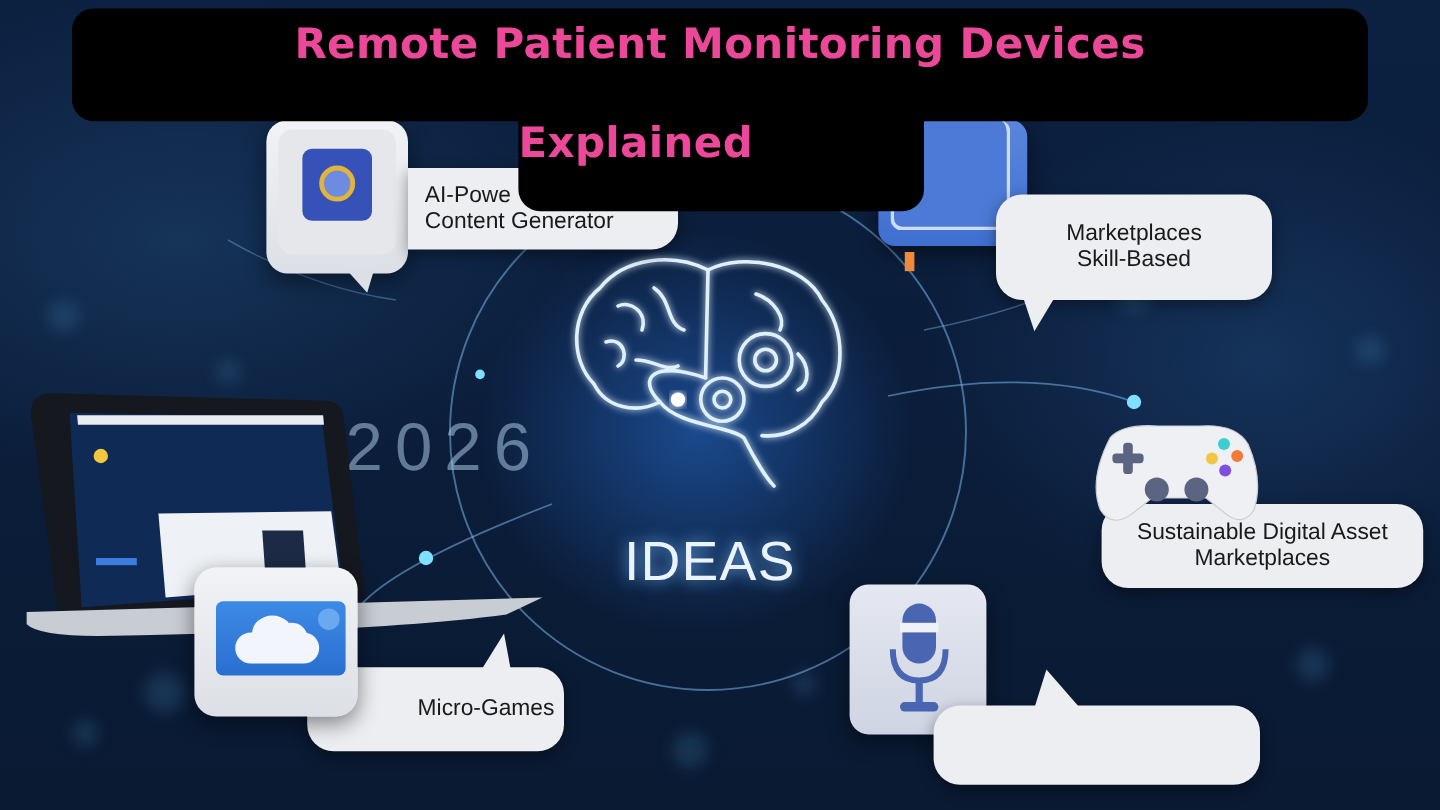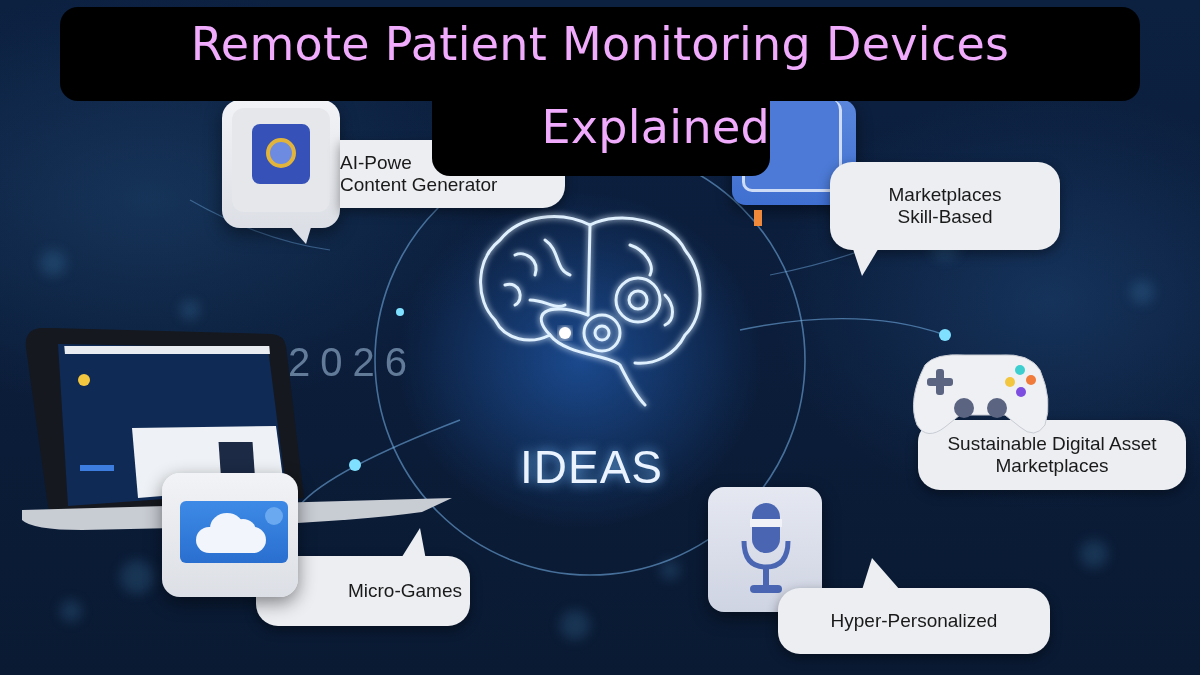--- a/index.html
+++ b/index.html
@@ -11,22 +11,22 @@
       radial-gradient(ellipse 500px 300px at 150px 200px, rgba(40,90,140,.35), rgba(0,0,0,0) 70%),
       radial-gradient(ellipse 400px 300px at 1050px 300px, rgba(40,90,150,.35), rgba(0,0,0,0) 70%),
       linear-gradient(180deg,#0c2040 0%,#0b1d3a 50%,#0a1a33 100%);}
   .bokeh{position:absolute;border-radius:50%;background:rgba(90,170,230,.18);filter:blur(6px)}
   .orbits{position:absolute;inset:0}
   .card{position:absolute;background:linear-gradient(180deg,#f2f3f6,#dcdfe5);border-radius:18px;box-shadow:0 6px 18px rgba(0,0,0,.45)}
   .bubble{position:absolute;background:#eceef2;border-radius:22px;color:#1a1a1a;font-size:19px;line-height:22px;text-align:center;box-shadow:0 4px 12px rgba(0,0,0,.4);display:flex;flex-direction:column;justify-content:center}
   .bubble span{display:block}
   .tail{position:absolute;width:0;height:0}
   .title-box{position:absolute;background:#000;border-radius:18px}
-  .title-text{position:absolute;color:#f0abfc;font-weight:normal;font-size:46px;letter-spacing:.3px;white-space:nowrap;font-family:"DejaVu Sans",sans-serif}
-  .year{position:absolute;left:288px;top:340px;font-size:40px;color:rgba(170,200,230,.55);letter-spacing:10px;font-weight:300}
+  .title-text{position:absolute;color:#ec4899;font-weight:bold;font-size:35px;letter-spacing:.3px;white-space:nowrap;font-family:"DejaVu Sans",sans-serif}
+  .year{position:absolute;left:288px;top:340px;font-size:56px;color:rgba(170,200,230,.55);letter-spacing:10px;font-weight:300}
   .ideas{position:absolute;left:520px;top:440px;font-size:46px;color:#eaf3ff;letter-spacing:1px;text-shadow:0 0 12px rgba(120,190,255,.9)}
   .laptop{position:absolute}
 </style>
 </head>
 <body>
 
 <div class="bg"></div>
 
 <div>
   <div class="bokeh" style="left:40px;top:250px;width:26px;height:26px"></div>
@@ -95,21 +95,21 @@
   <path d="M0 190 L430 178 L400 192 Q300 206 60 210 Q10 210 0 200 Z" fill="#c8ccd3"></path>
 </svg>
 
 <div class="card" style="left:222px;top:100px;width:118px;height:128px">
   <div style="position:absolute;left:10px;top:8px;width:98px;height:104px;border-radius:12px;background:#e5e7eb"></div>
   <div style="position:absolute;left:30px;top:24px;width:58px;height:60px;border-radius:8px;background:#3652b8">
     <div style="position:absolute;left:14px;top:14px;width:30px;height:30px;border-radius:50%;border:4px solid #e3b43a;background:#6d8be0"></div>
   </div>
 </div>
 <div class="tail" style="left:288px;top:224px;border-left:18px solid transparent;border-right:6px solid transparent;border-top:20px solid #dcdfe5"></div>
-<div class="bubble" style="left:340px;top:140px;width:225px;height:68px;border-radius:0 22px 22px 0;text-align:left">
+<div class="bubble" style="left:340px;top:140px;width:225px;height:68px;border-radius:0 22px 22px 0;padding-left:14px;text-align:left">
   <span>AI-Powe</span>
   <span>Content Generator</span>
 </div>
 
 <div style="position:absolute;left:732px;top:100px;width:124px;height:105px;border-radius:14px;background:linear-gradient(180deg,#5a86dc,#3f6fd0);box-shadow:0 6px 16px rgba(0,0,0,.45)">
   <div style="position:absolute;left:10px;top:0;width:100px;height:92px;border-radius:10px;background:#4c7ad6;border:3px solid #cfdcf5;border-top:none"></div>
   <div style="position:absolute;left:22px;top:110px;width:8px;height:16px;background:#f08a3a"></div>
 </div>
 <div class="bubble" style="left:830px;top:162px;width:230px;height:88px">
   <span>Marketplaces</span>
@@ -136,33 +136,32 @@
 <div class="card" style="left:708px;top:487px;width:114px;height:125px;border-radius:16px;background:linear-gradient(180deg,#e5e8f1,#cfd4e3)">
   <svg style="position:absolute;left:30px;top:14px" width="56" height="96">
     <rect x="14" y="2" width="28" height="50" rx="14" fill="#4a66b3"></rect>
     <rect x="12" y="18" width="32" height="8" fill="#f0f2f8"></rect>
     <path d="M6 40 Q6 66 28 66 Q50 66 50 40" fill="none" stroke="#4a66b3" stroke-width="5"></path>
     <rect x="25" y="66" width="6" height="18" fill="#4a66b3"></rect>
     <rect x="12" y="84" width="32" height="8" rx="4" fill="#4a66b3"></rect>
   </svg>
 </div>
 <div class="bubble" style="left:778px;top:588px;width:272px;height:66px">
-  <span>Hyper-Personalized</span>
 </div>
 <div class="tail" style="left:862px;top:558px;border-left:10px solid transparent;border-right:28px solid transparent;border-bottom:32px solid #eceef2"></div>
 
 <div class="bubble" style="left:256px;top:556px;width:214px;height:70px;border-radius:22px">
   <span style="padding-left:84px">Micro-Games</span>
 </div>
 <div class="tail" style="left:400px;top:528px;border-left:20px solid transparent;border-right:6px solid transparent;border-bottom:32px solid #eceef2"></div>
 <div class="card" style="left:162px;top:473px;width:136px;height:124px;border-radius:18px">
   <div style="position:absolute;left:18px;top:28px;width:108px;height:62px;border-radius:6px;background:linear-gradient(180deg,#3d8ae6,#2a6fd0)">
     <div style="position:absolute;left:85px;top:6px;width:18px;height:18px;border-radius:50%;background:#6aa8ef"></div>
     <div style="position:absolute;left:16px;top:26px;width:70px;height:26px;border-radius:14px;background:#f2f5fb"></div>
     <div style="position:absolute;left:30px;top:12px;width:34px;height:30px;border-radius:50%;background:#f2f5fb"></div>
     <div style="position:absolute;left:50px;top:18px;width:26px;height:24px;border-radius:50%;background:#f2f5fb"></div>
   </div>
 </div>
 
 <div class="title-box" style="left:60px;top:7px;width:1080px;height:94px"></div>
 <div class="title-box" style="left:432px;top:92px;width:338px;height:84px;border-radius:0 0 18px 18px"></div>
 <div class="title-text" style="left:60px;top:17px;width:1080px;text-align:center">Remote Patient Monitoring Devices</div>
-<div class="title-text" style="left:432px;top:100px;width:338px;text-align:right">Explained</div>
+<div class="title-text" style="left:432px;top:100px;width:338px;text-align:left">Explained</div>
 
 </body></html>

